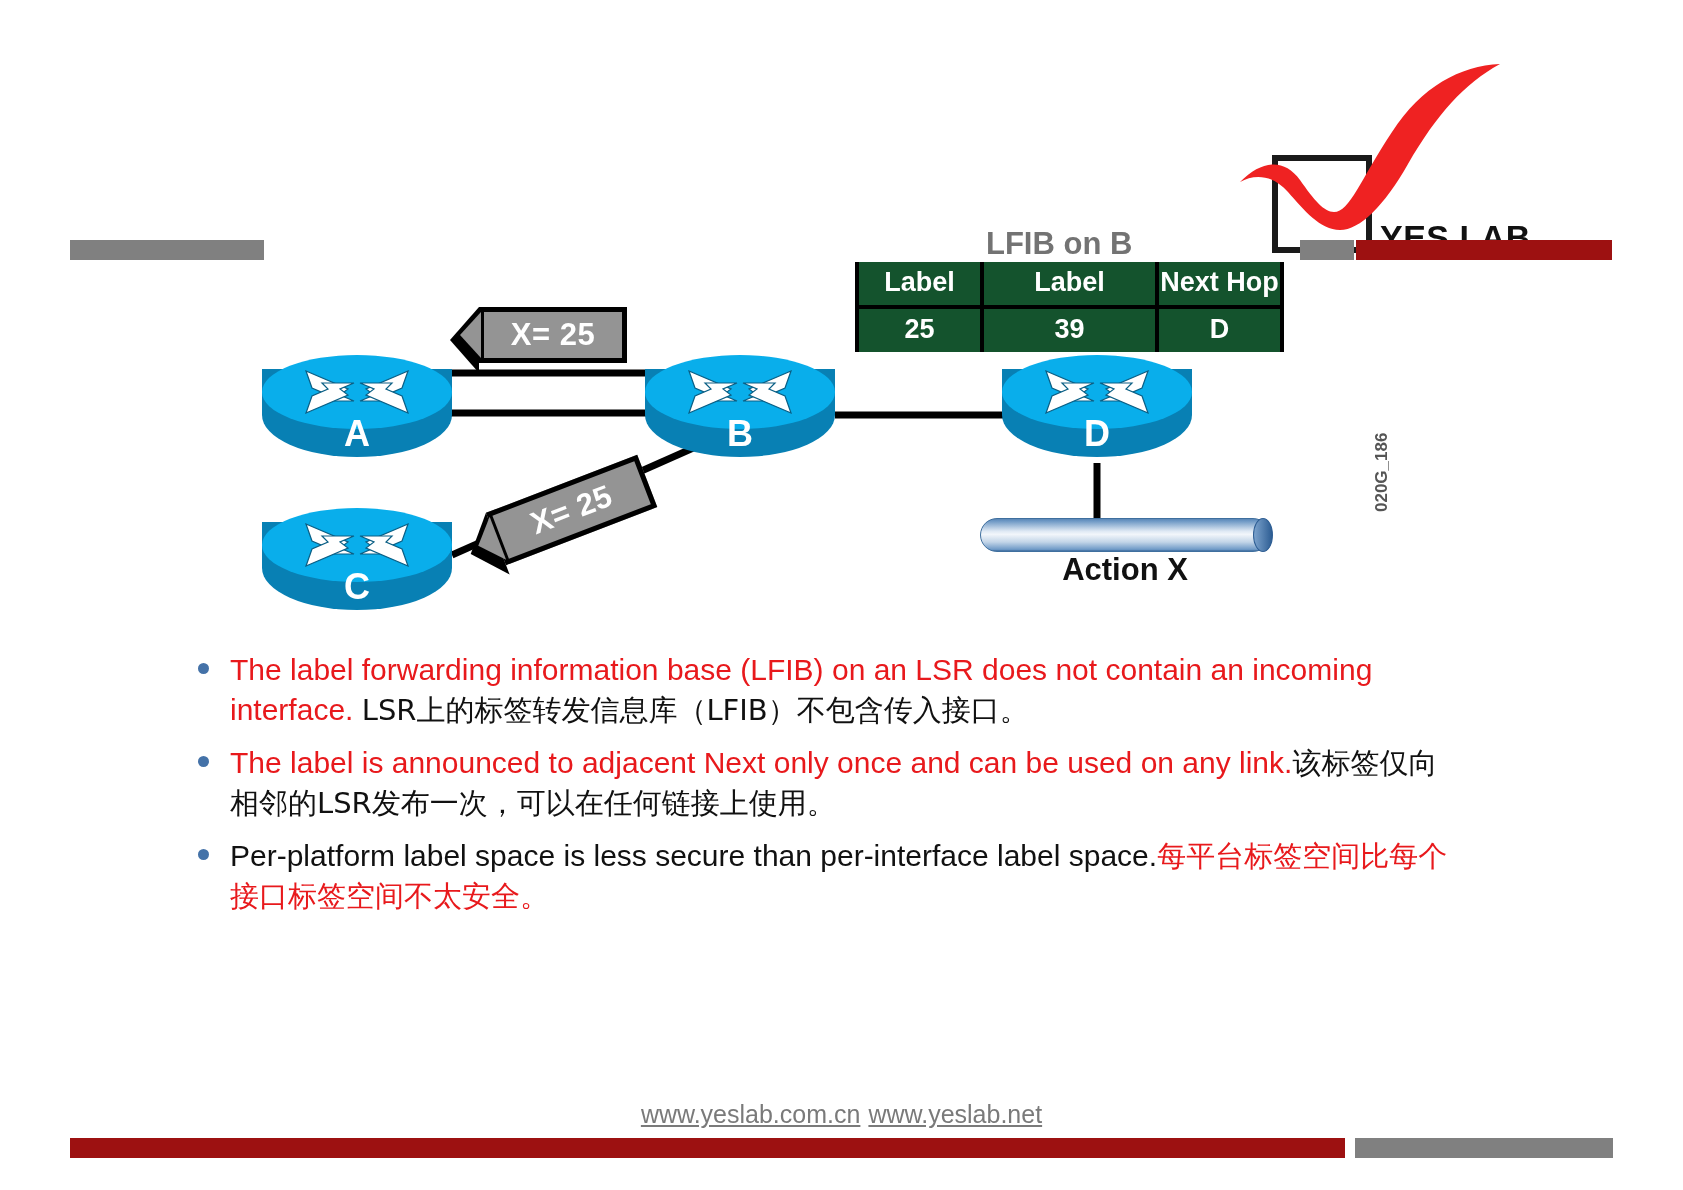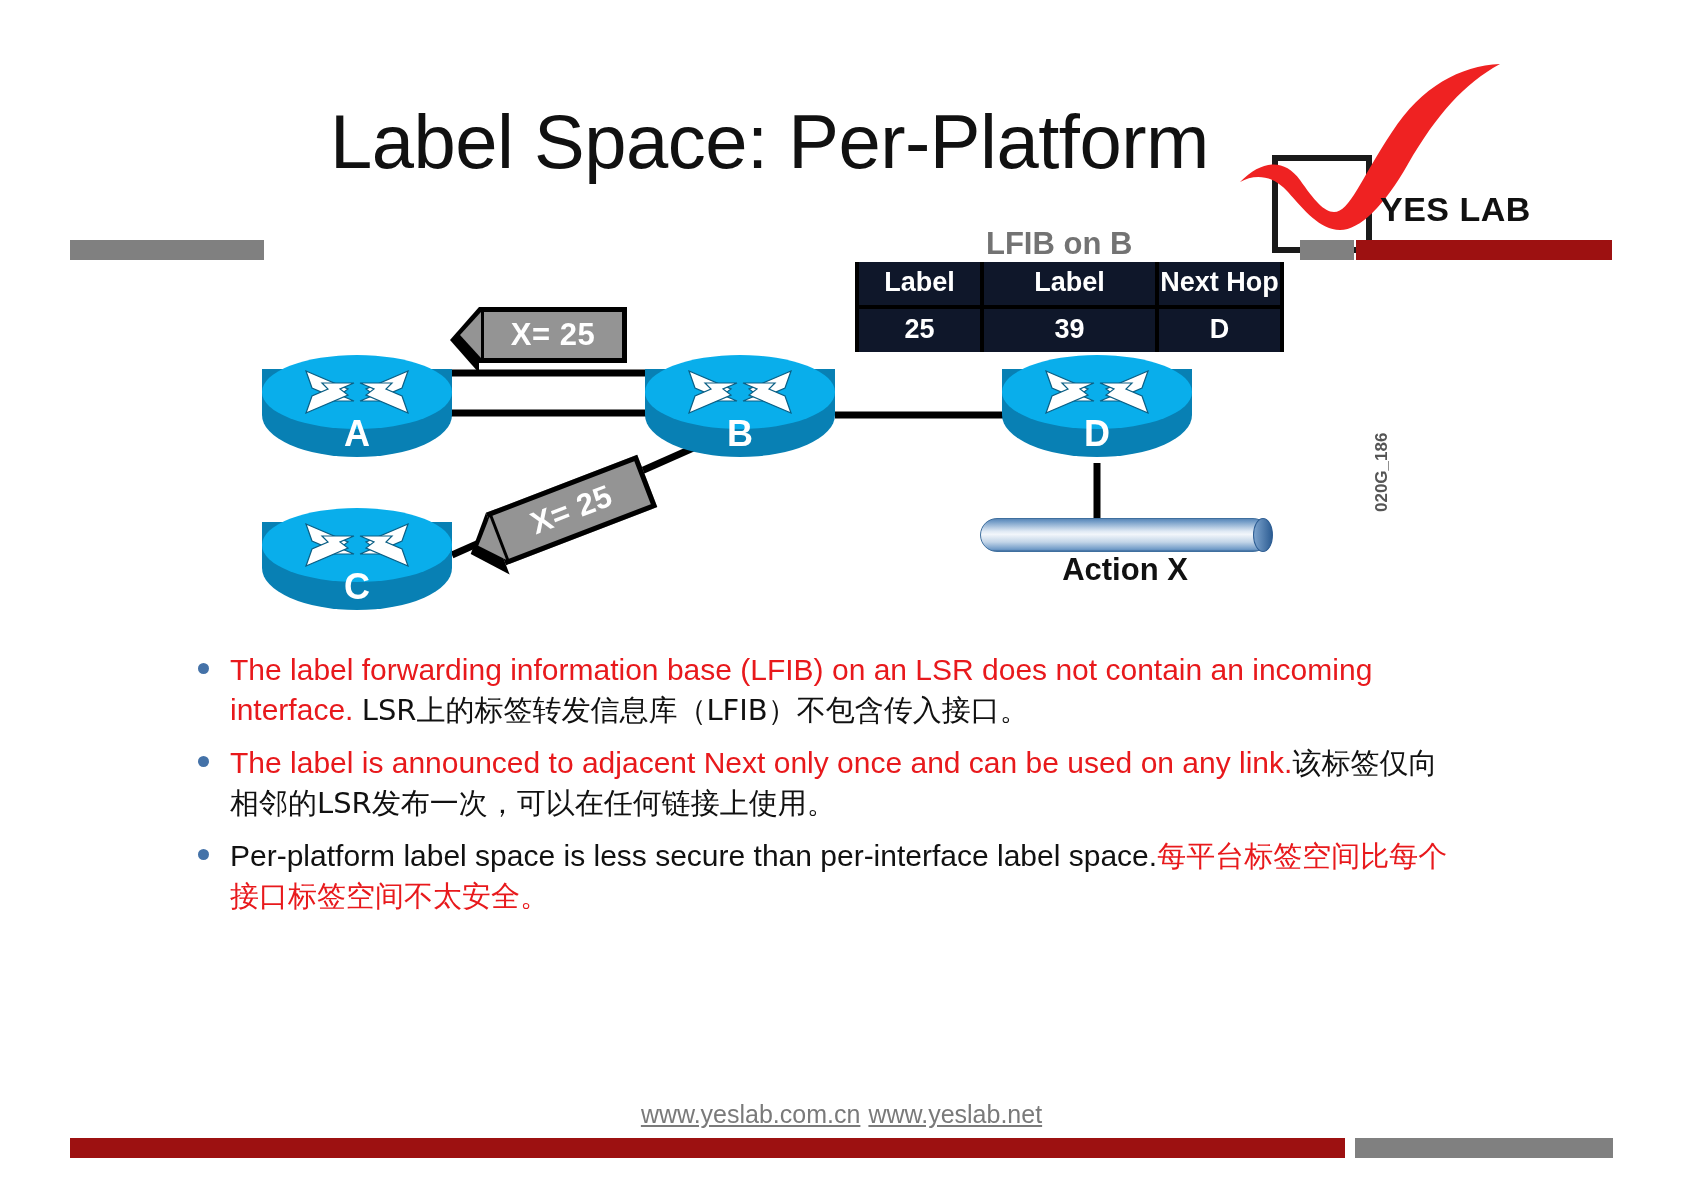--- a/index.html
+++ b/index.html
@@ -31,21 +31,21 @@
   
   #logo { position: absolute; left: 1232px; top: 62px; width: 300px; height: 175px; }
   #logo .sqbox {
     position: absolute; left: 40px; top: 93px;
     width: 100px; height: 98px;
     border: 6px solid #1a1a1a;
     background: transparent;
   }
   #logo svg { position: absolute; left: 0; top: 0; }
   #logo .yeslab {
-    position: absolute; left: 148px; top: 128px;
+    position: absolute; left: 148px; top: 156px;
     font-size: 34px; font-weight: bold; color: #111;
     letter-spacing: 0.5px;
   }
 
   
   .bar { position: absolute; }
   #bar-grey-left  { left: 70px;   top: 240px; width: 194px; height: 20px; background: #808080; }
   #bar-grey-right { left: 1300px; top: 240px; width: 54px;  height: 20px; background: #808080; }
   #bar-red-right  { left: 1356px; top: 240px; width: 256px; height: 20px; background: #9d1111; }
   #bar-red-bottom { left: 70px;   top: 1138px; width: 1275px; height: 20px; background: #9d1111; }
@@ -54,21 +54,21 @@
   
   #lfib-title {
     position: absolute; left: 986px; top: 226px;
     font-size: 31px; font-weight: bold; color: #737373;
   }
   #lfib-table {
     position: absolute; left: 855px; top: 262px;
     border-collapse: collapse;
   }
   #lfib-table td, #lfib-table th {
-    background: #0f172a;
+    background: #14532d;
     color: #ffffff;
     font-size: 27px;
     font-weight: bold;
     text-align: center;
     padding: 5px 0 7px 0;
     border-left: 4px solid #000;
     border-right: 4px solid #000;
   }
   #lfib-table thead th { border-bottom: 4px solid #000; }
   #lfib-table .c-label { width: 125px; }
@@ -200,21 +200,20 @@
   }
   #footer-links a, #footer-links span.lnk {
     color: #7a7a7a; text-decoration: underline; margin: 0 4px;
   }
 </style>
 </head>
 <body>
 
 <div id="slide">
 
-  <div id="title">Label Space: Per-Platform</div>
 
   <div id="logo">
     <div class="sqbox"></div>
     <svg width="300" height="175" viewBox="0 0 300 175">
       <path d="M8 120 C 30 98, 52 96, 68 118 C 82 138, 92 150, 102 150 C 118 150, 128 118, 160 70 C 190 24, 228 4, 268 2 C 232 22, 205 52, 176 102 C 152 144, 128 168, 108 168 C 88 168, 72 148, 56 130 C 40 112, 22 112, 8 120 Z" fill="#ef2222"></path>
     </svg>
     <div class="yeslab">YES LAB</div>
   </div>
 
   <div class="bar" id="bar-grey-left"></div>

